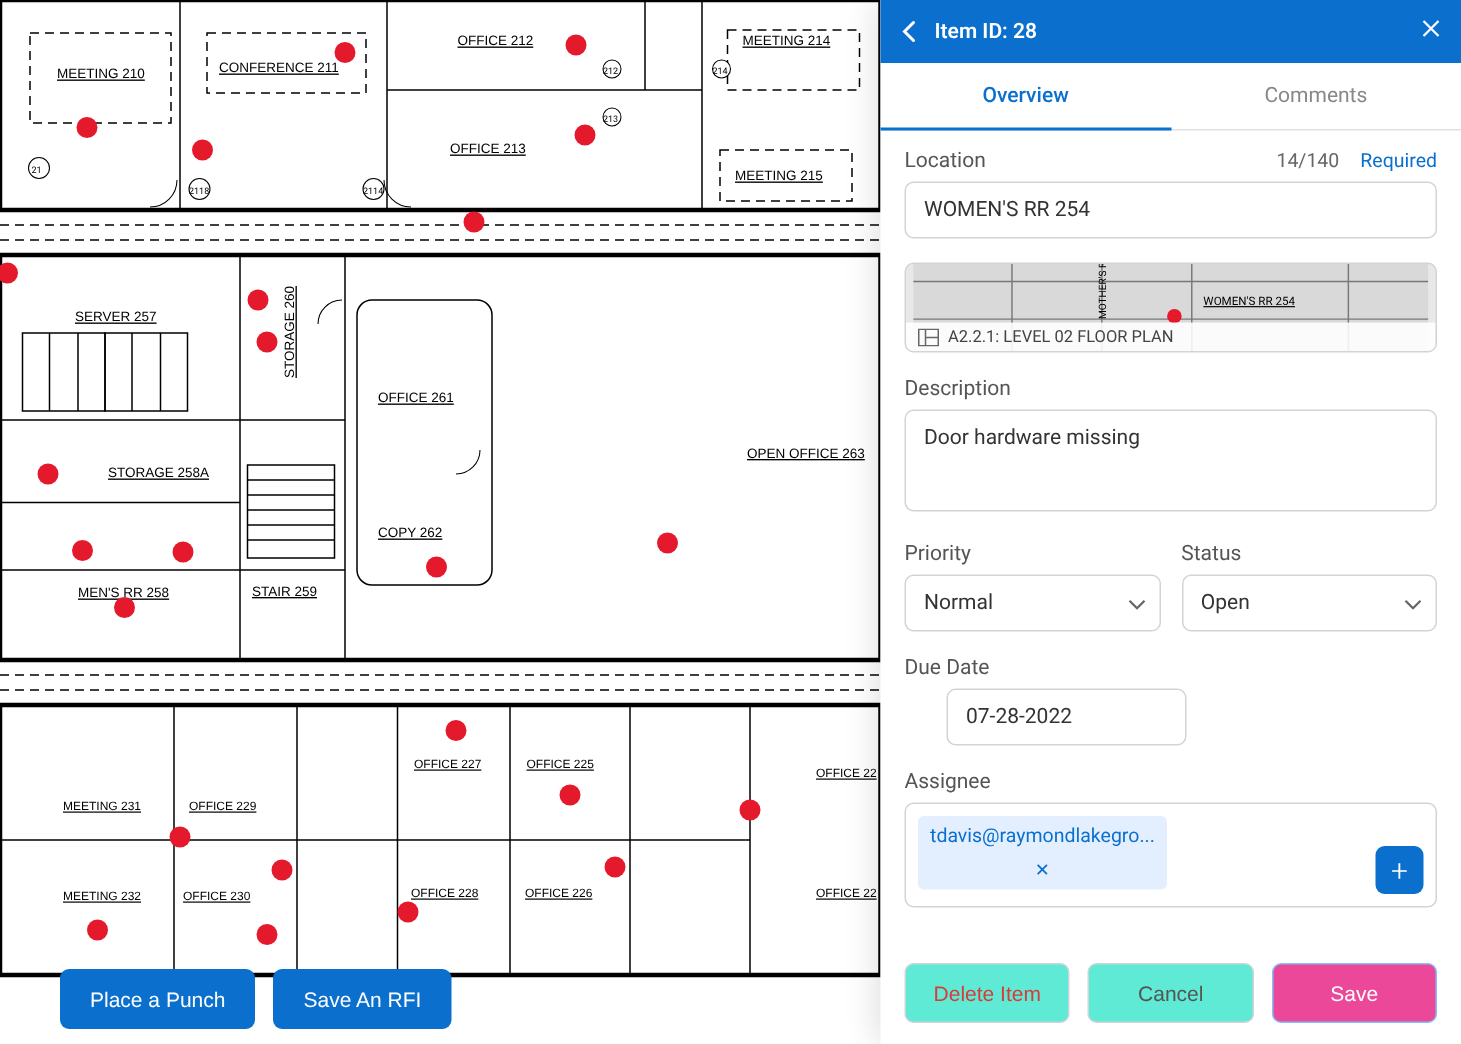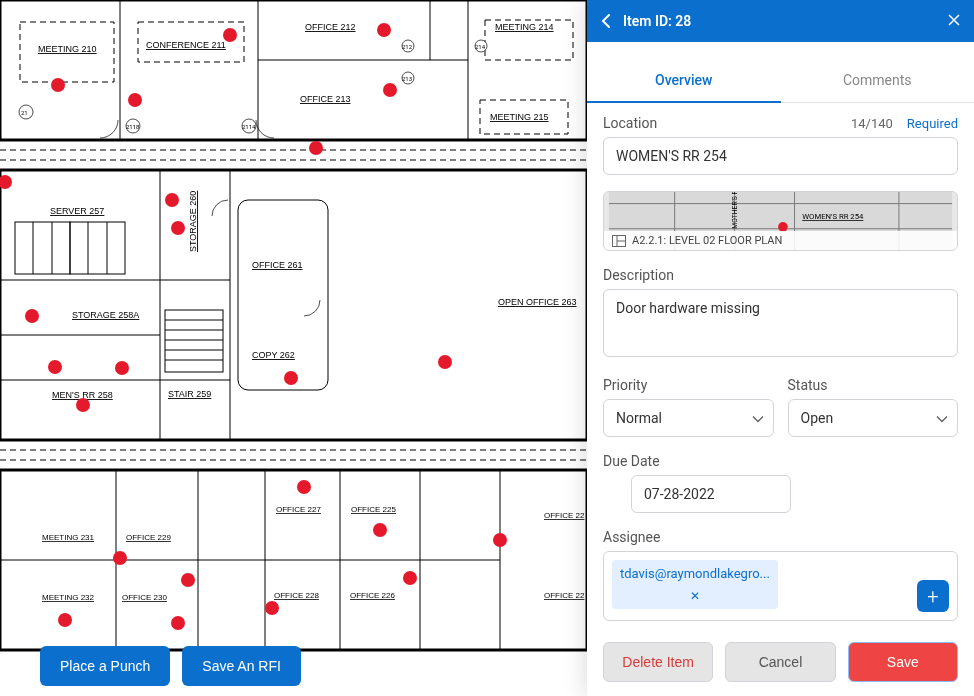--- a/index.html
+++ b/index.html
@@ -80,21 +80,20 @@
   border-bottom: 1px solid #e0e0e0;
 }
 .tab {
   flex: 1;
   text-align: center;
   padding: 14px 0;
   font-size: 14px;
   color: #888;
   cursor: pointer;
   position: relative;
-  margin-top: 16px;
 }
 .tab.active { color: #0b6fce; font-weight: 500; }
 .tab.active::after {
   content: "";
   position: absolute;
   left: 0; right: 0; bottom: -1px;
   height: 2px;
   background: #0b6fce;
 }
 
@@ -200,25 +199,25 @@
   gap: 12px;
   padding: 12px 16px 14px 16px;
 }
 .footer-btn {
   flex: 1;
   border-radius: 6px;
   padding: 11px 0;
   font-size: 14px;
   cursor: pointer;
   border: 1px solid #d0d4d9;
-  background: #e5e5e5;
+  background: #5eead4;
 }
 .footer-btn.delete { color: #d93a3a; }
 .footer-btn.cancel { color: #555; }
-.footer-btn.save { background: #ef4444; color: #fff; border-color: #86bdfa; }
+.footer-btn.save { background: #ec4899; color: #fff; border-color: #86bdfa; }
 
 .date-row { display:flex;margin-left:28px; }
 .date-row .date-input { width: 160px; }
 </style>
 </head>
 <body>
 
 <div class="floorplan">
 <svg class="plan-svg" viewBox="0 0 587 696">
 

